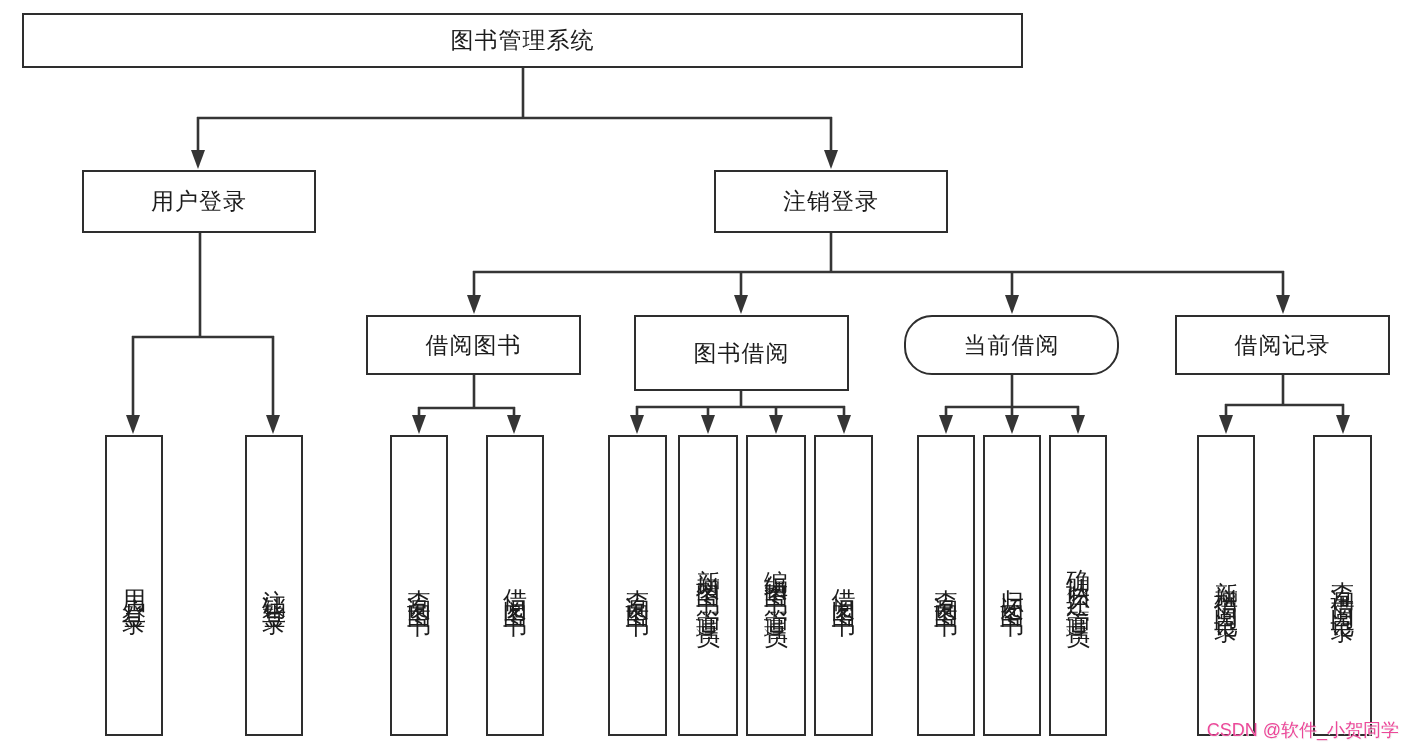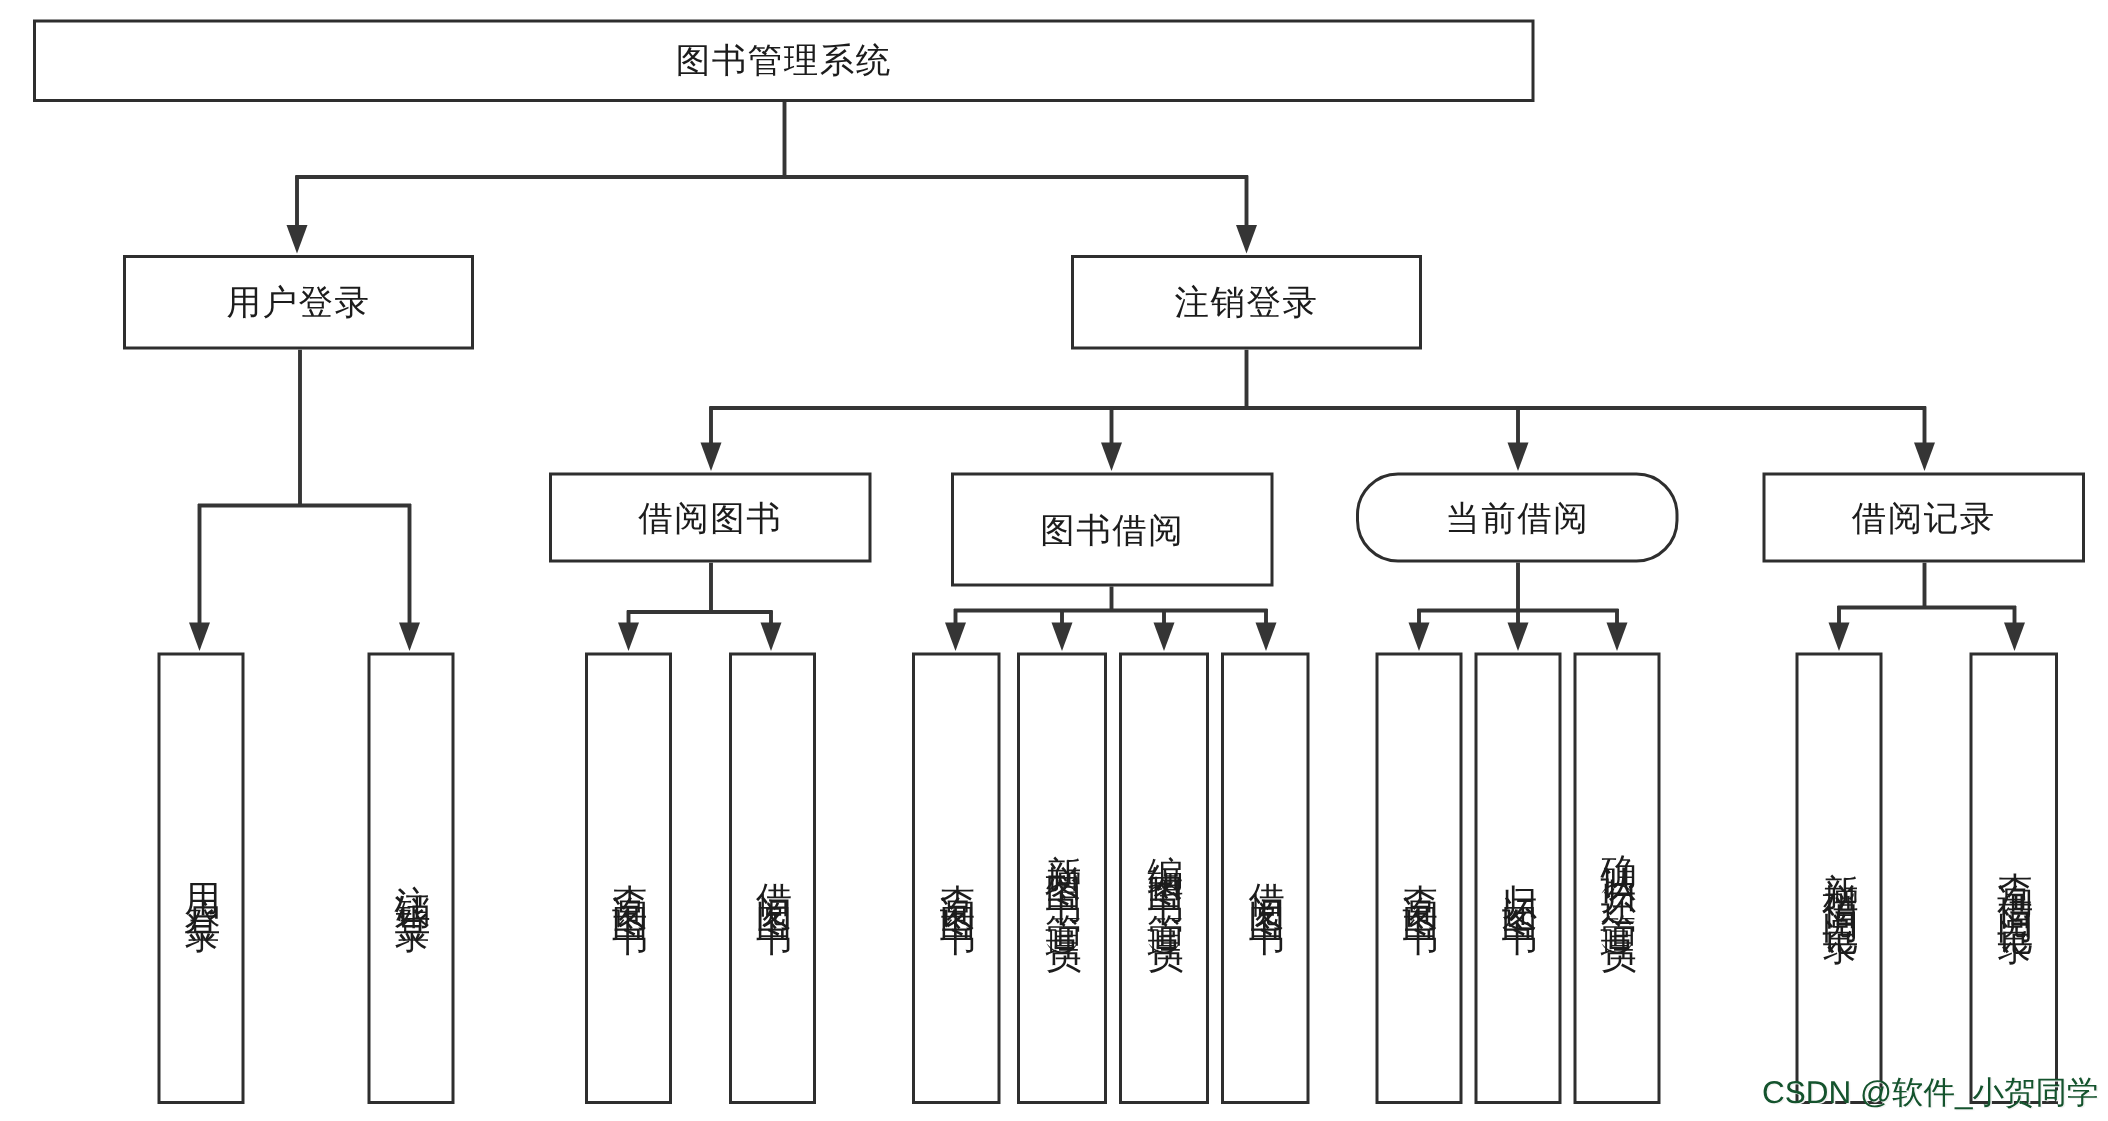--- a/index.html
+++ b/index.html
@@ -59,22 +59,22 @@
     text-orientation: mixed;
     font-size: 24px;
     letter-spacing: 8px;
     color: #1c1c1c;
     line-height: 1;
   }
   .watermark {
     position: absolute;
     right: 6px;
     bottom: 5px;
-    font-size: 21px;
-    color: #14532d;
+    font-size: 18px;
+    color: #ec4899;
     text-shadow: 1px 1px 0 #f2f2f2;
     z-index: 3;
     white-space: nowrap;
   }
 </style>
 </head>
 <body>
 
 <div class="canvas">
 

